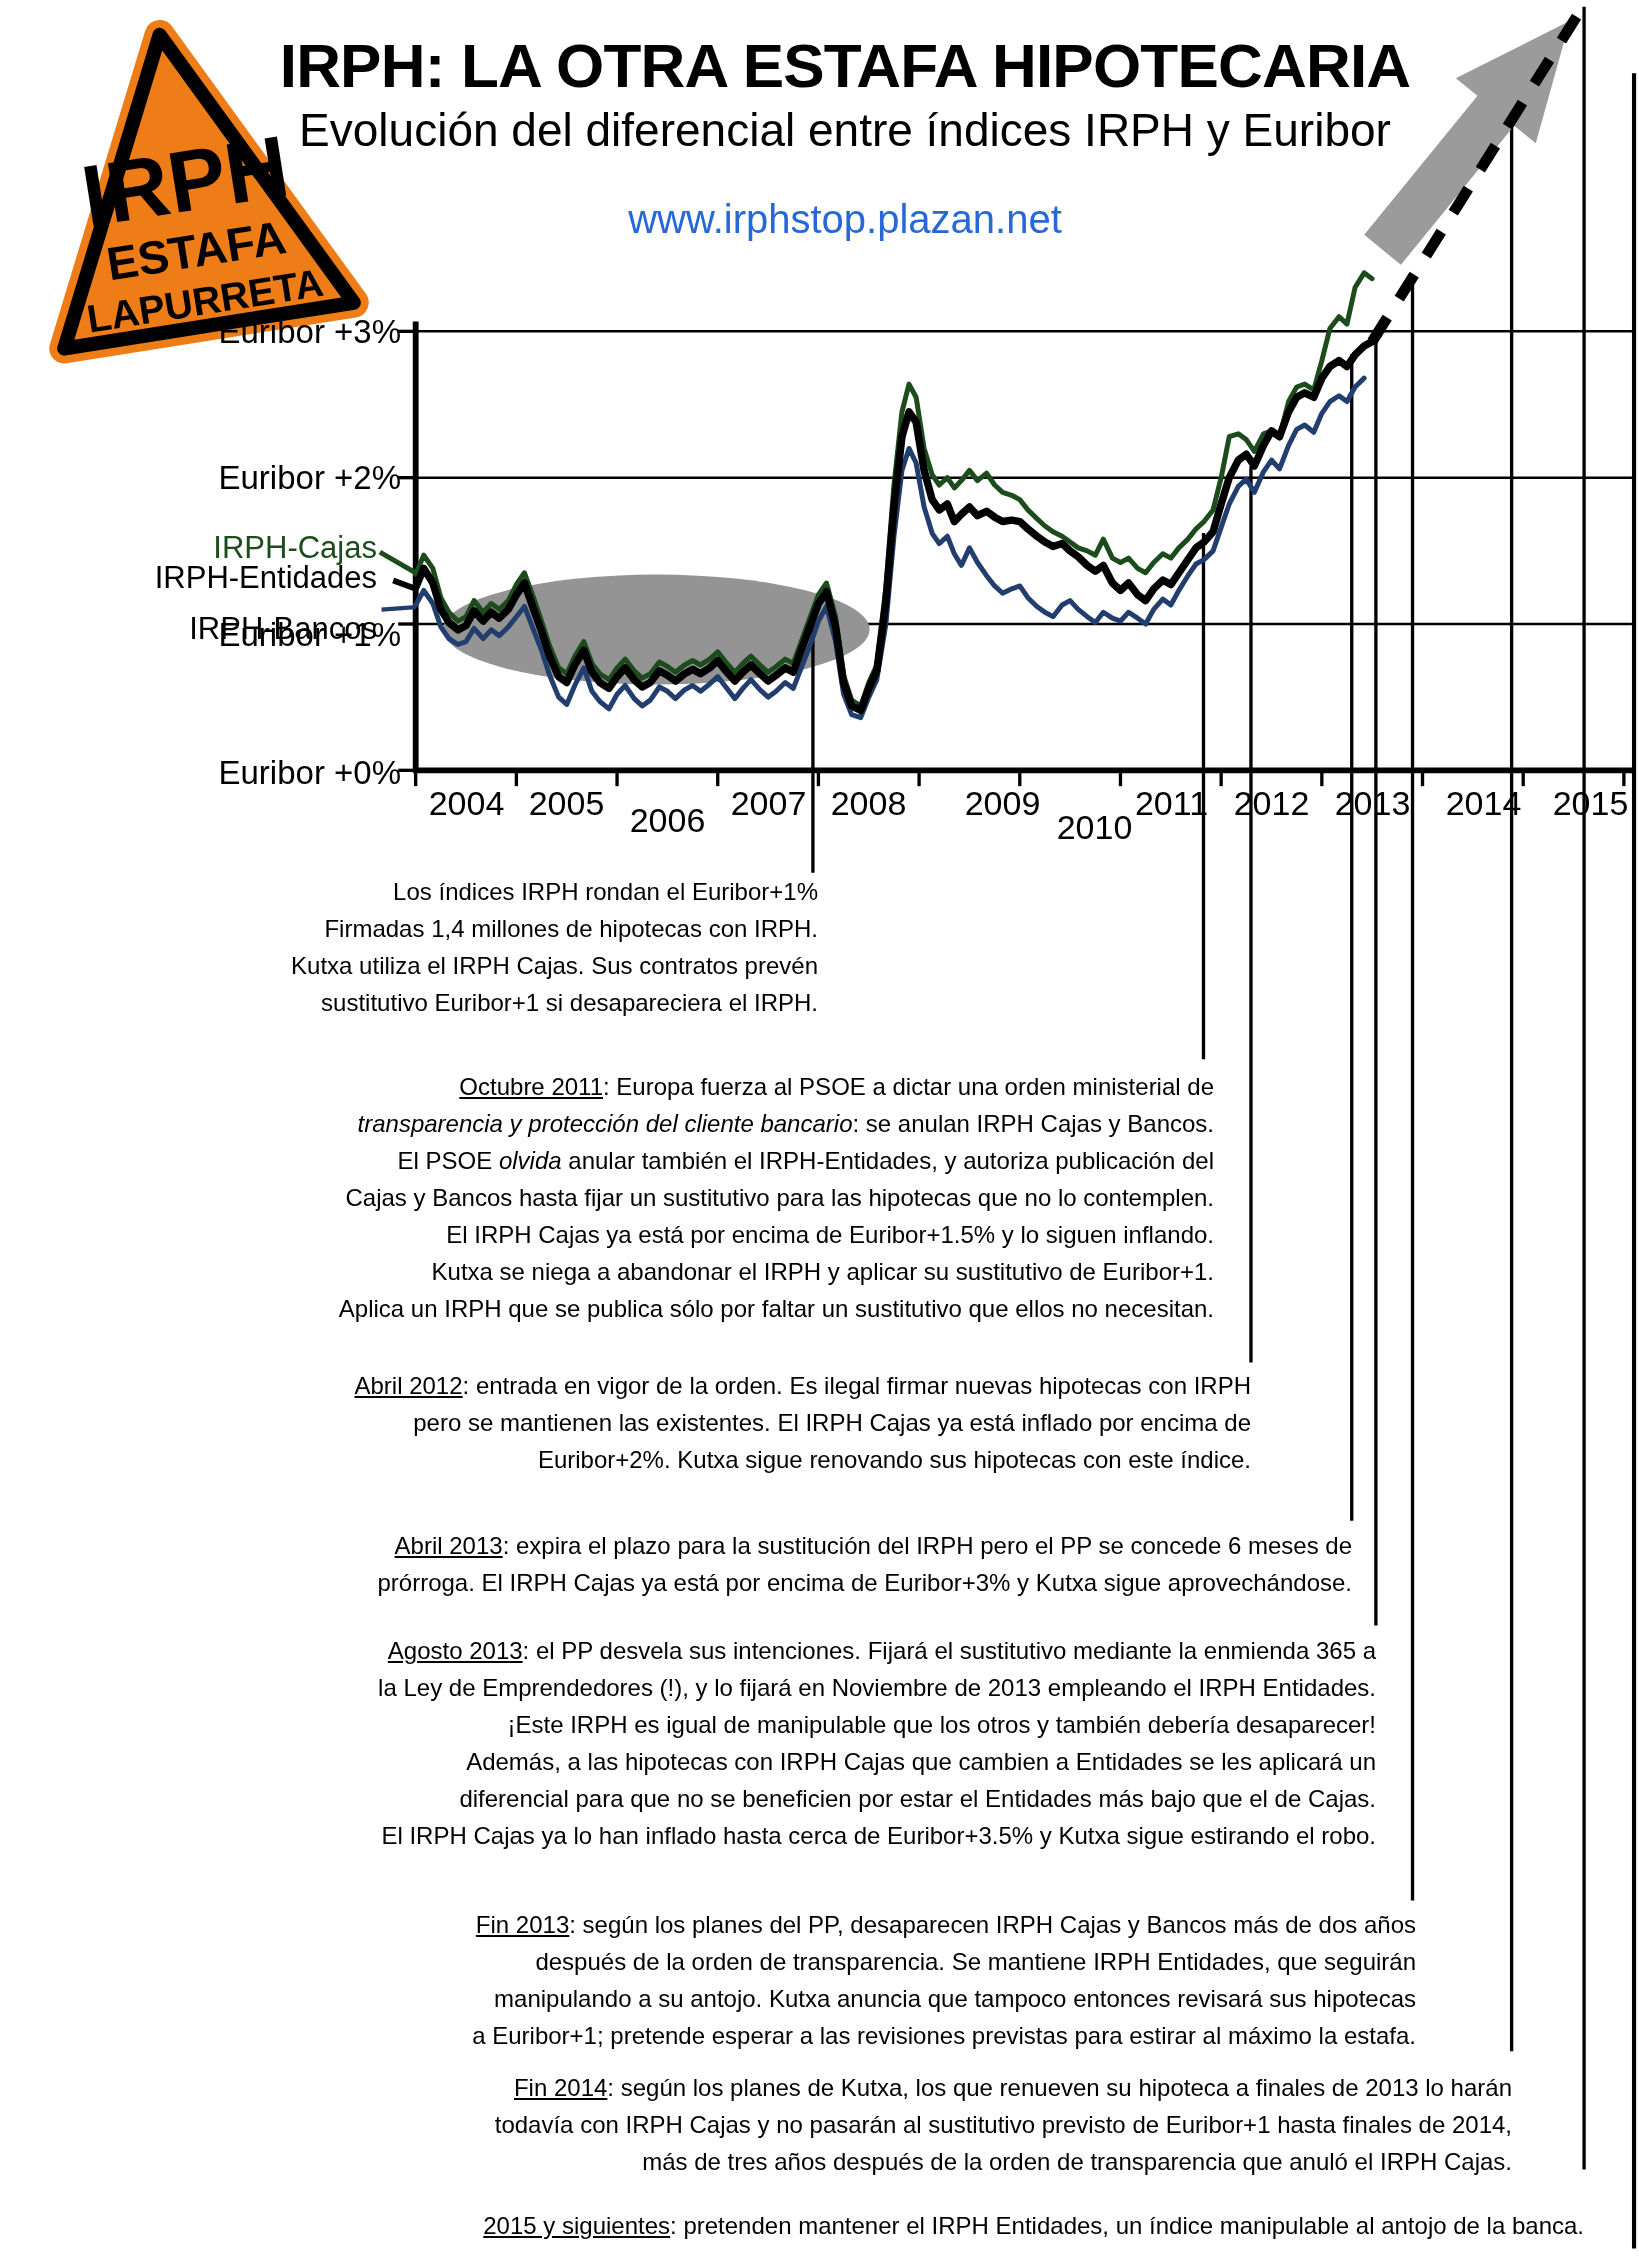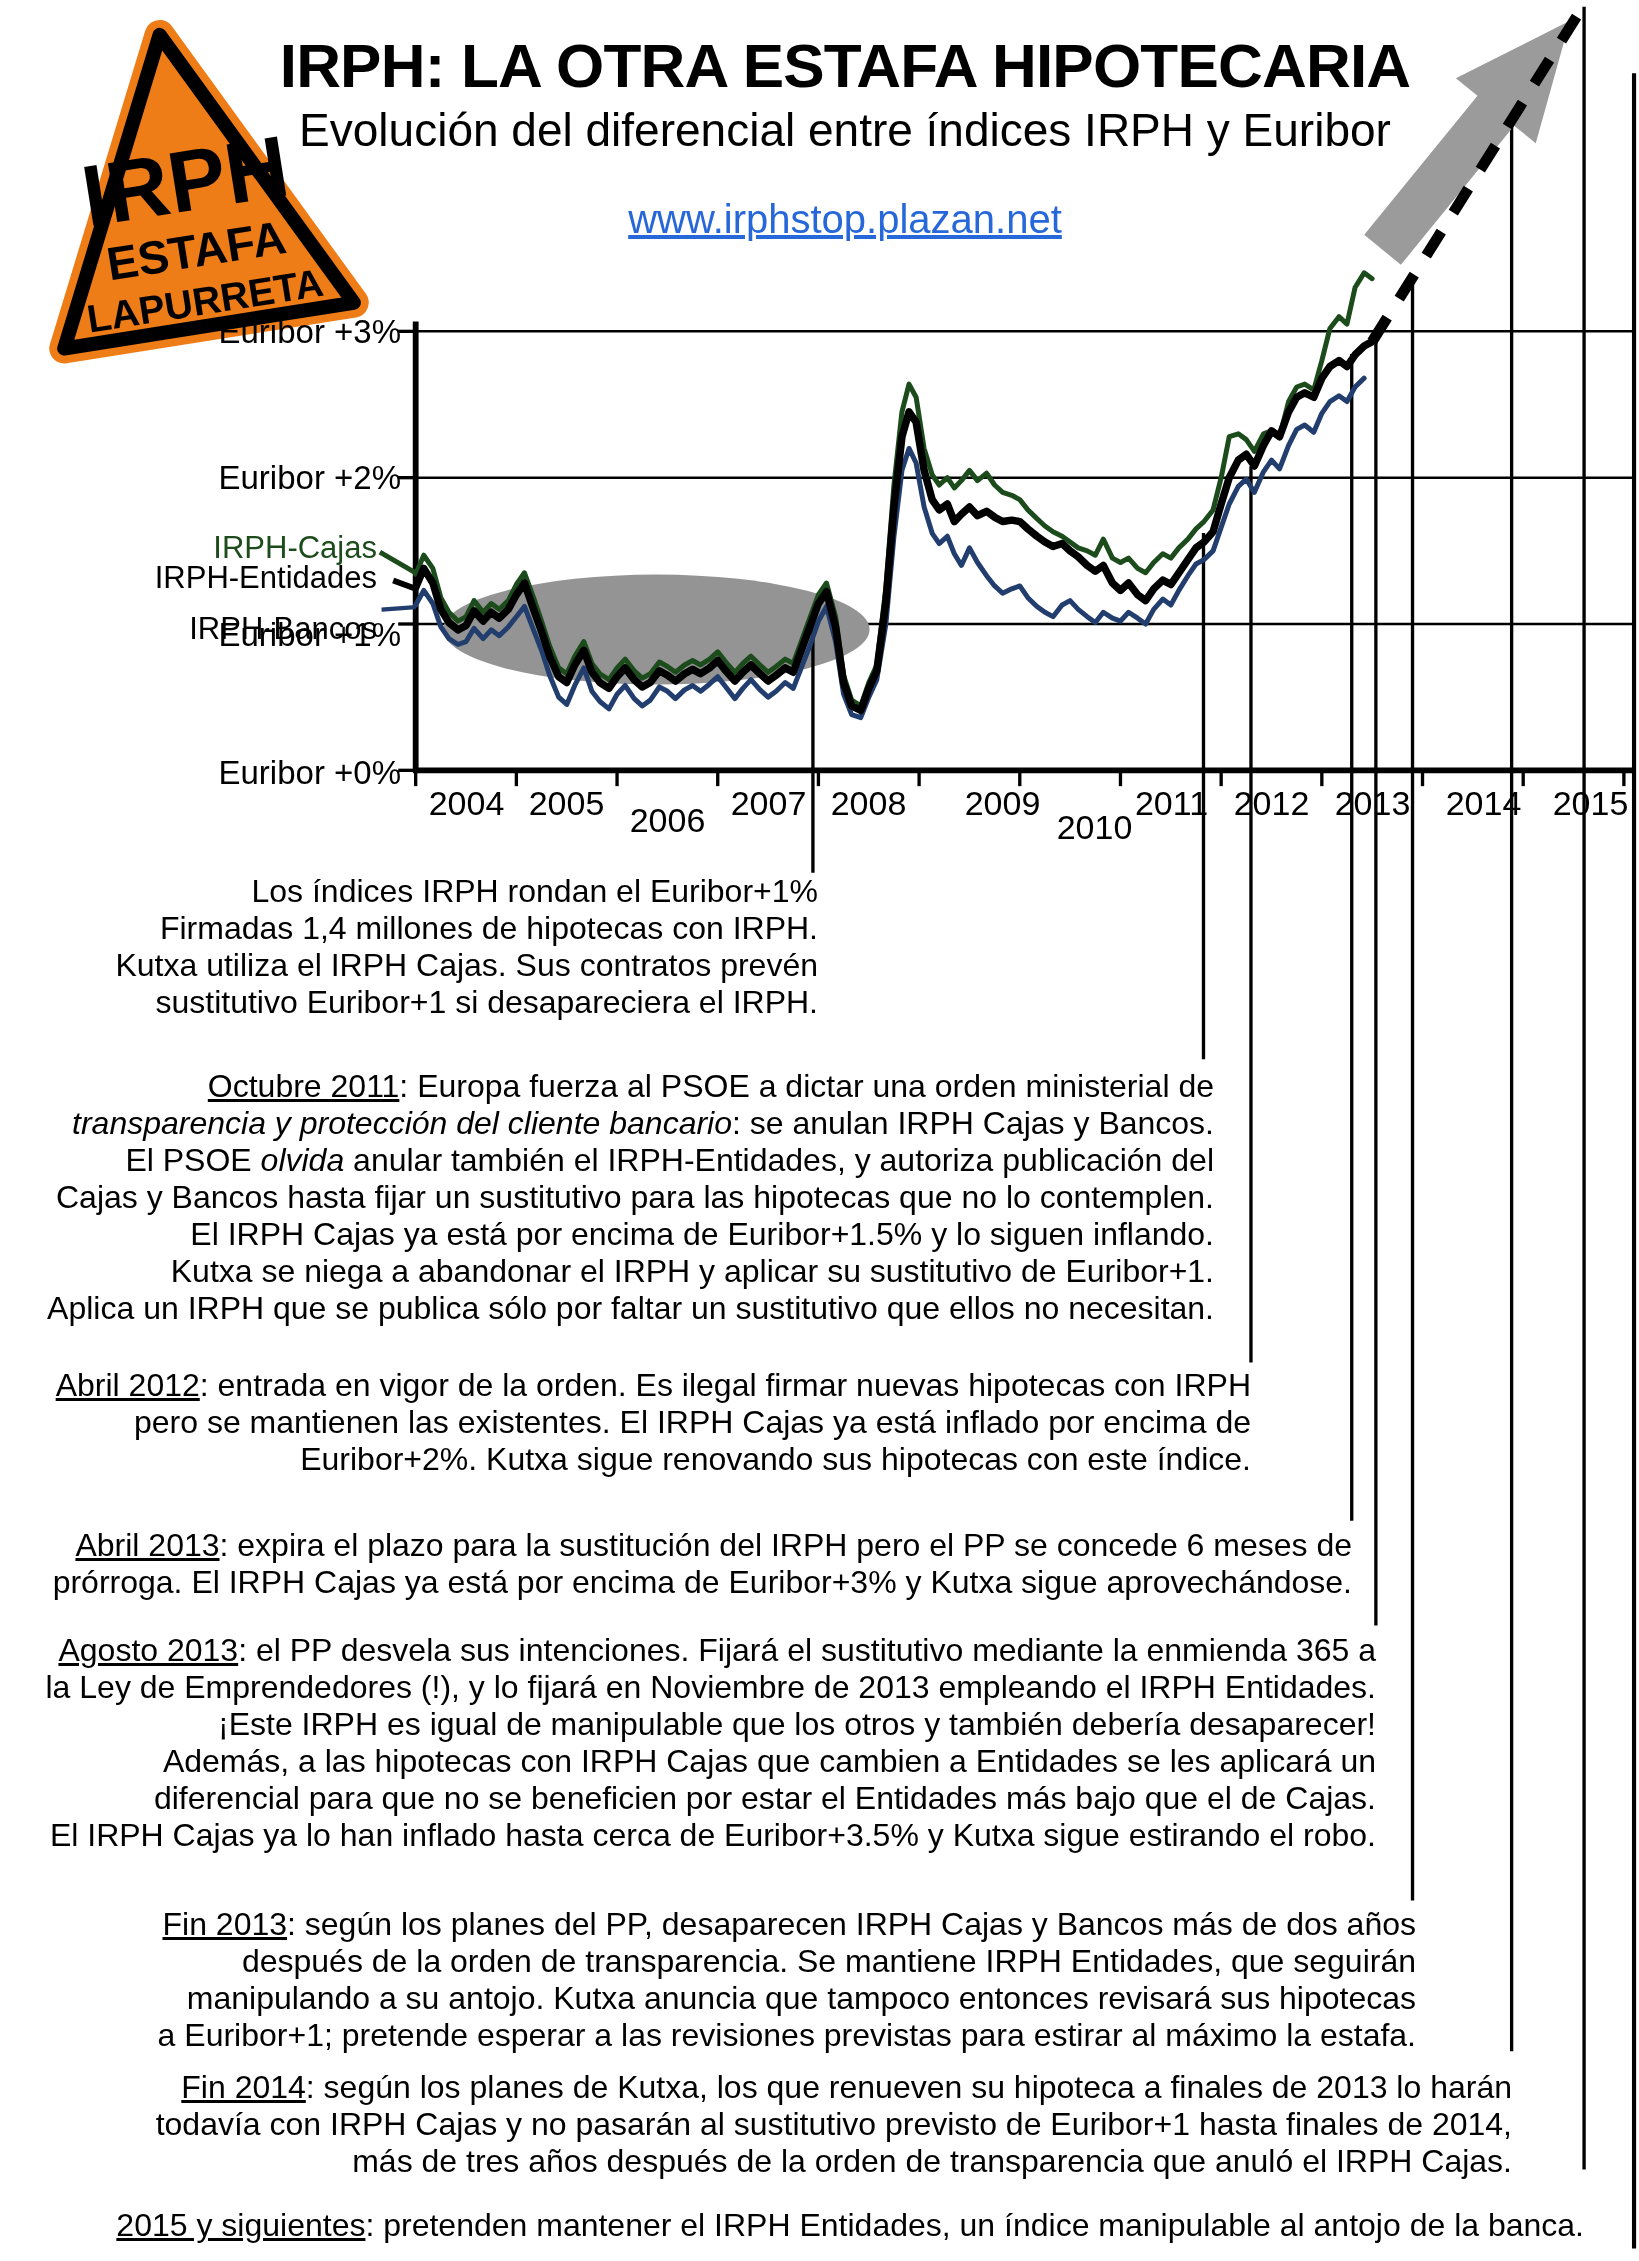--- a/index.html
+++ b/index.html
@@ -2,25 +2,25 @@
 <html style="font-size:13.3px"><head>
 <meta charset="utf-8">
 <style>
   html,body{margin:0;padding:0;background:#fff;}
   .page{position:relative;width:1640px;height:2261px;background:#fff;overflow:hidden;
         font-family:"Liberation Sans",sans-serif;color:#000;}
   svg{position:absolute;left:0;top:0;}
   .hdr{position:absolute;left:208px;width:1274px;text-align:center;}
   #title{top:30px;font-size:62px;font-weight:bold;letter-spacing:-0.8px;white-space:nowrap;}
   #subtitle{top:103px;font-size:46px;white-space:nowrap;}
-  #url{top:197px;font-size:40px;text-decoration:underline;white-space:nowrap;}
+  #url{top:197px;font-size:40px;white-space:nowrap;}
   .ylab{position:absolute;right:1239px;width:333px;text-align:right;font-size:33px;line-height:35px;white-space:nowrap;}
   .leglab{position:absolute;right:1263px;width:333px;text-align:right;font-size:31px;line-height:33px;white-space:nowrap;}
   .xlab{position:absolute;top:784px;width:117px;text-align:center;font-size:34px;}
-  .para{position:absolute;text-align:right;font-size:32px;line-height:37px;white-space:nowrap;}
+  .para{position:absolute;text-align:right;font-size:24px;line-height:37px;white-space:nowrap;}
   .useg{text-decoration:underline;}
   .iseg{font-style:italic;}
 </style>
 </head>
 <body>
 
 <div class="page">
 
   <svg id="gfx" width="1640" height="2261" viewBox="0 0 1969 2715">
 

